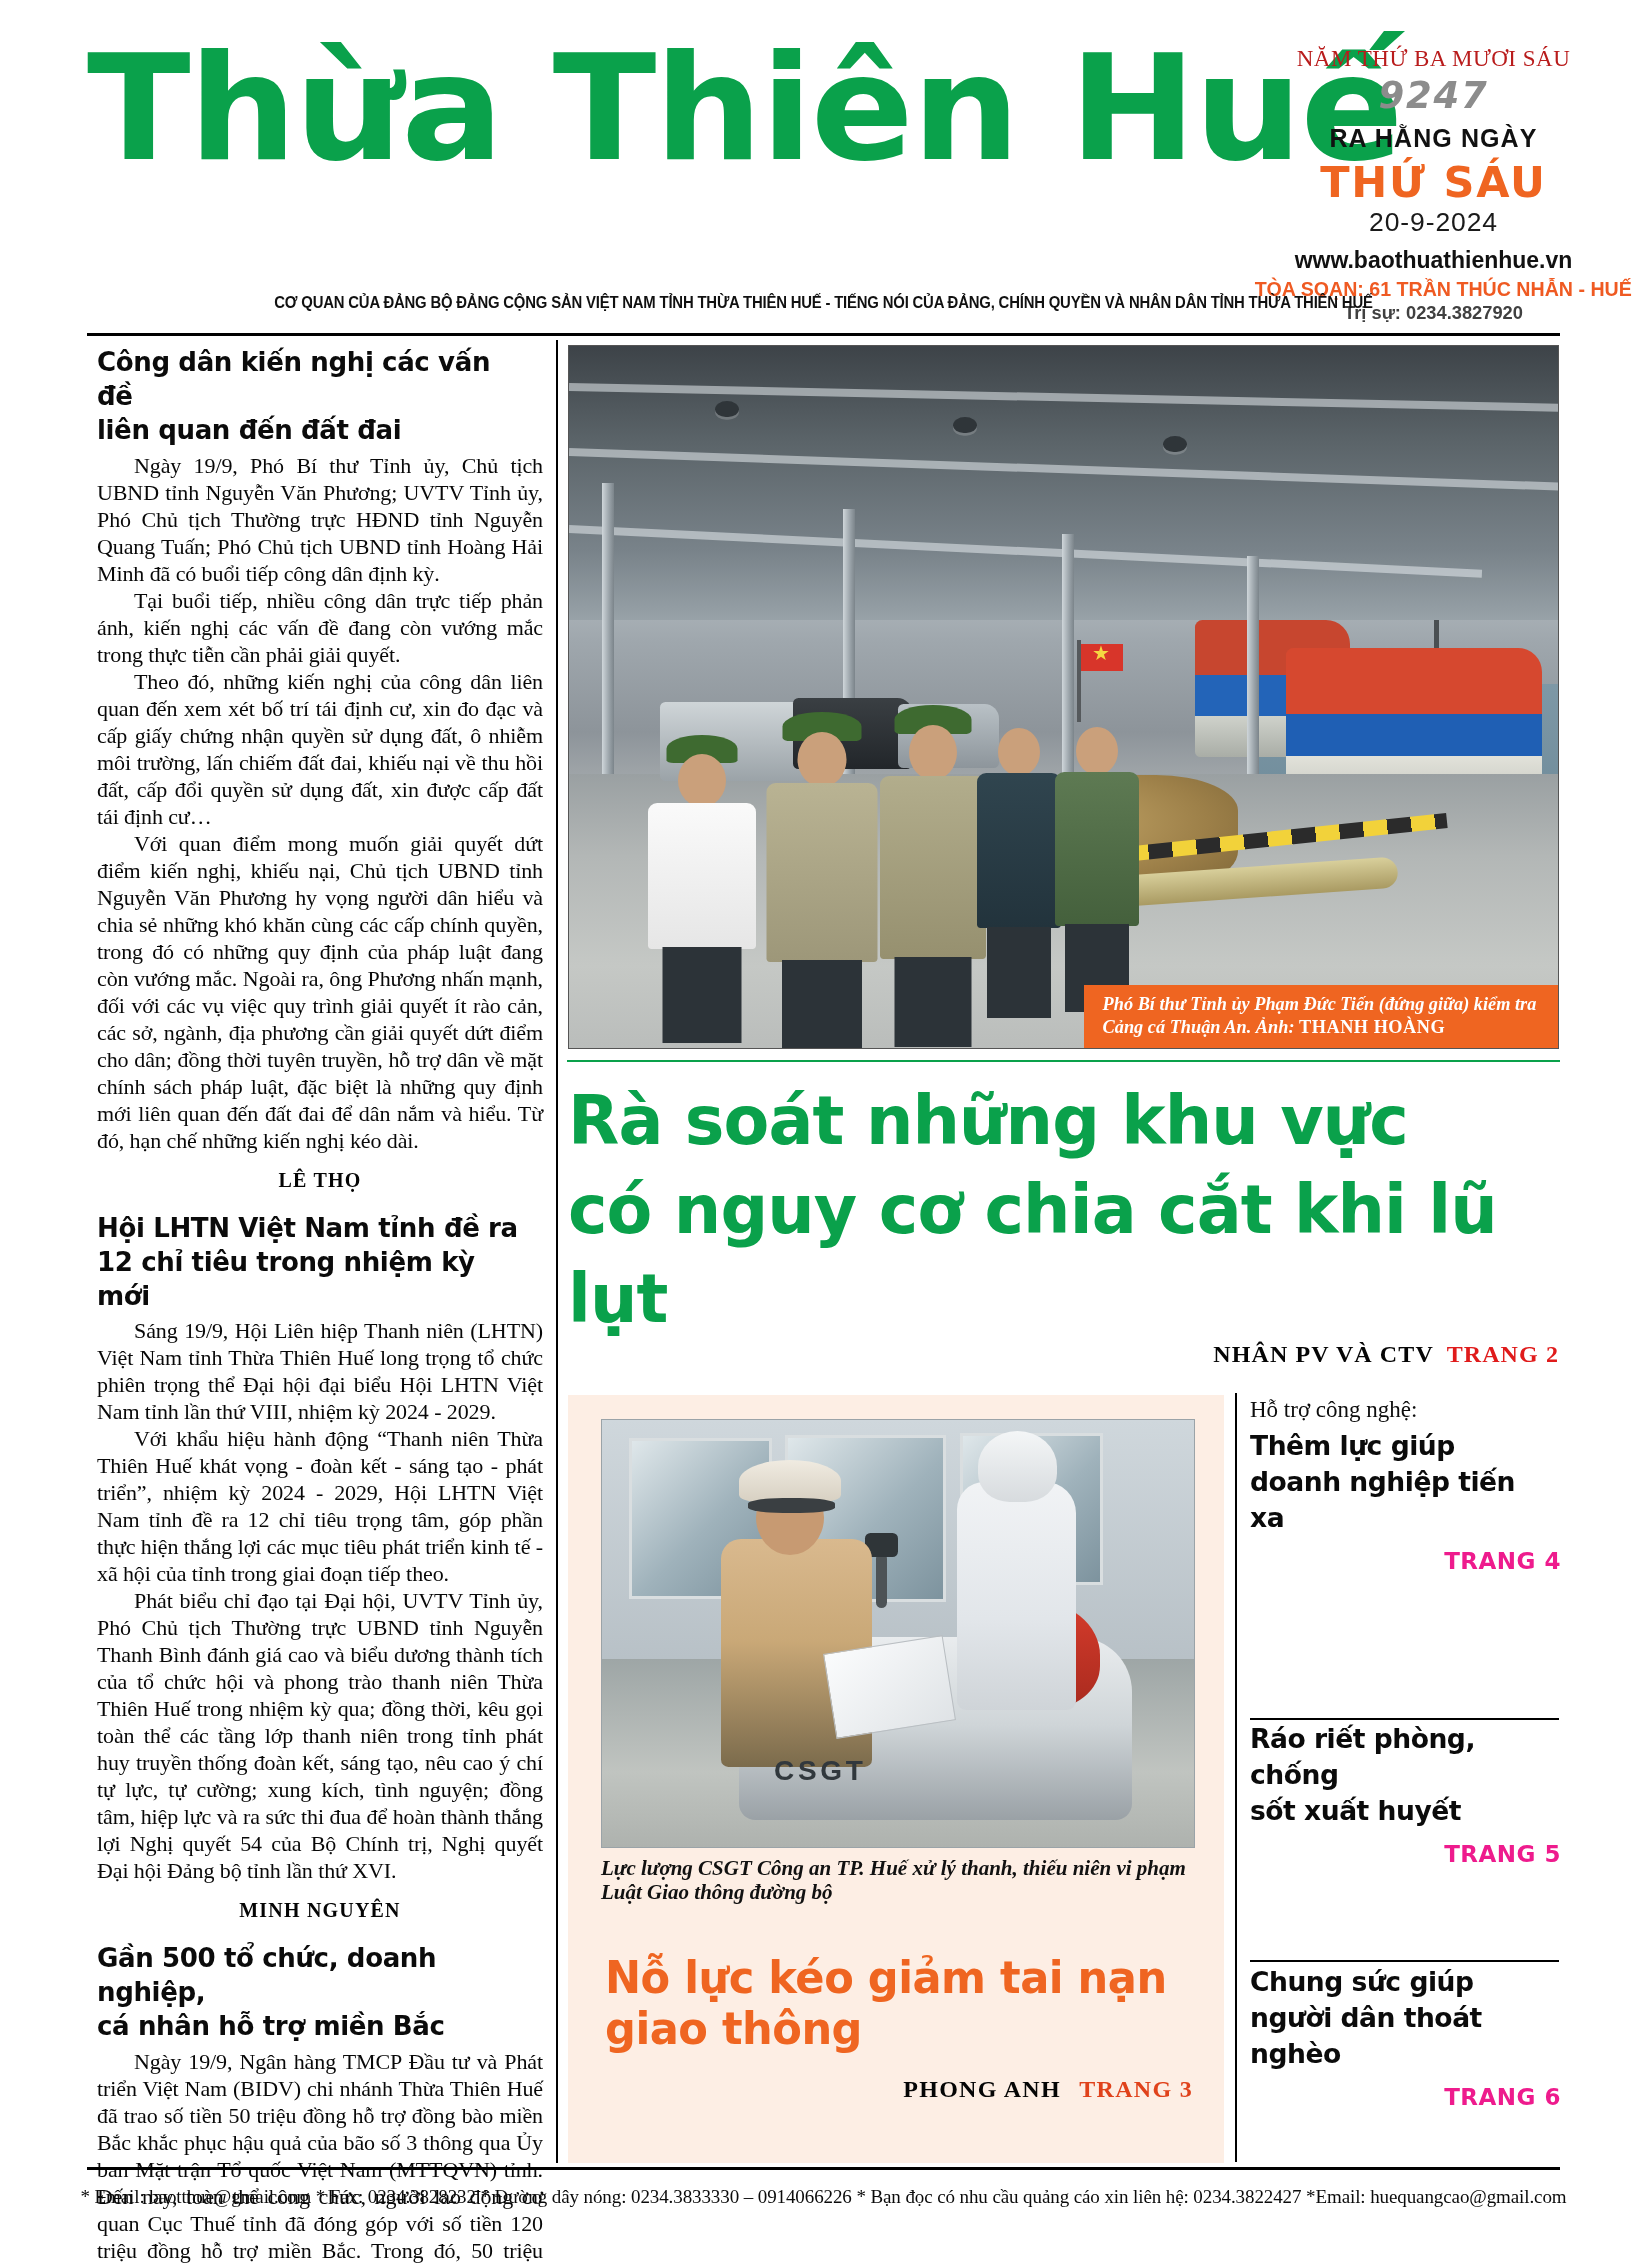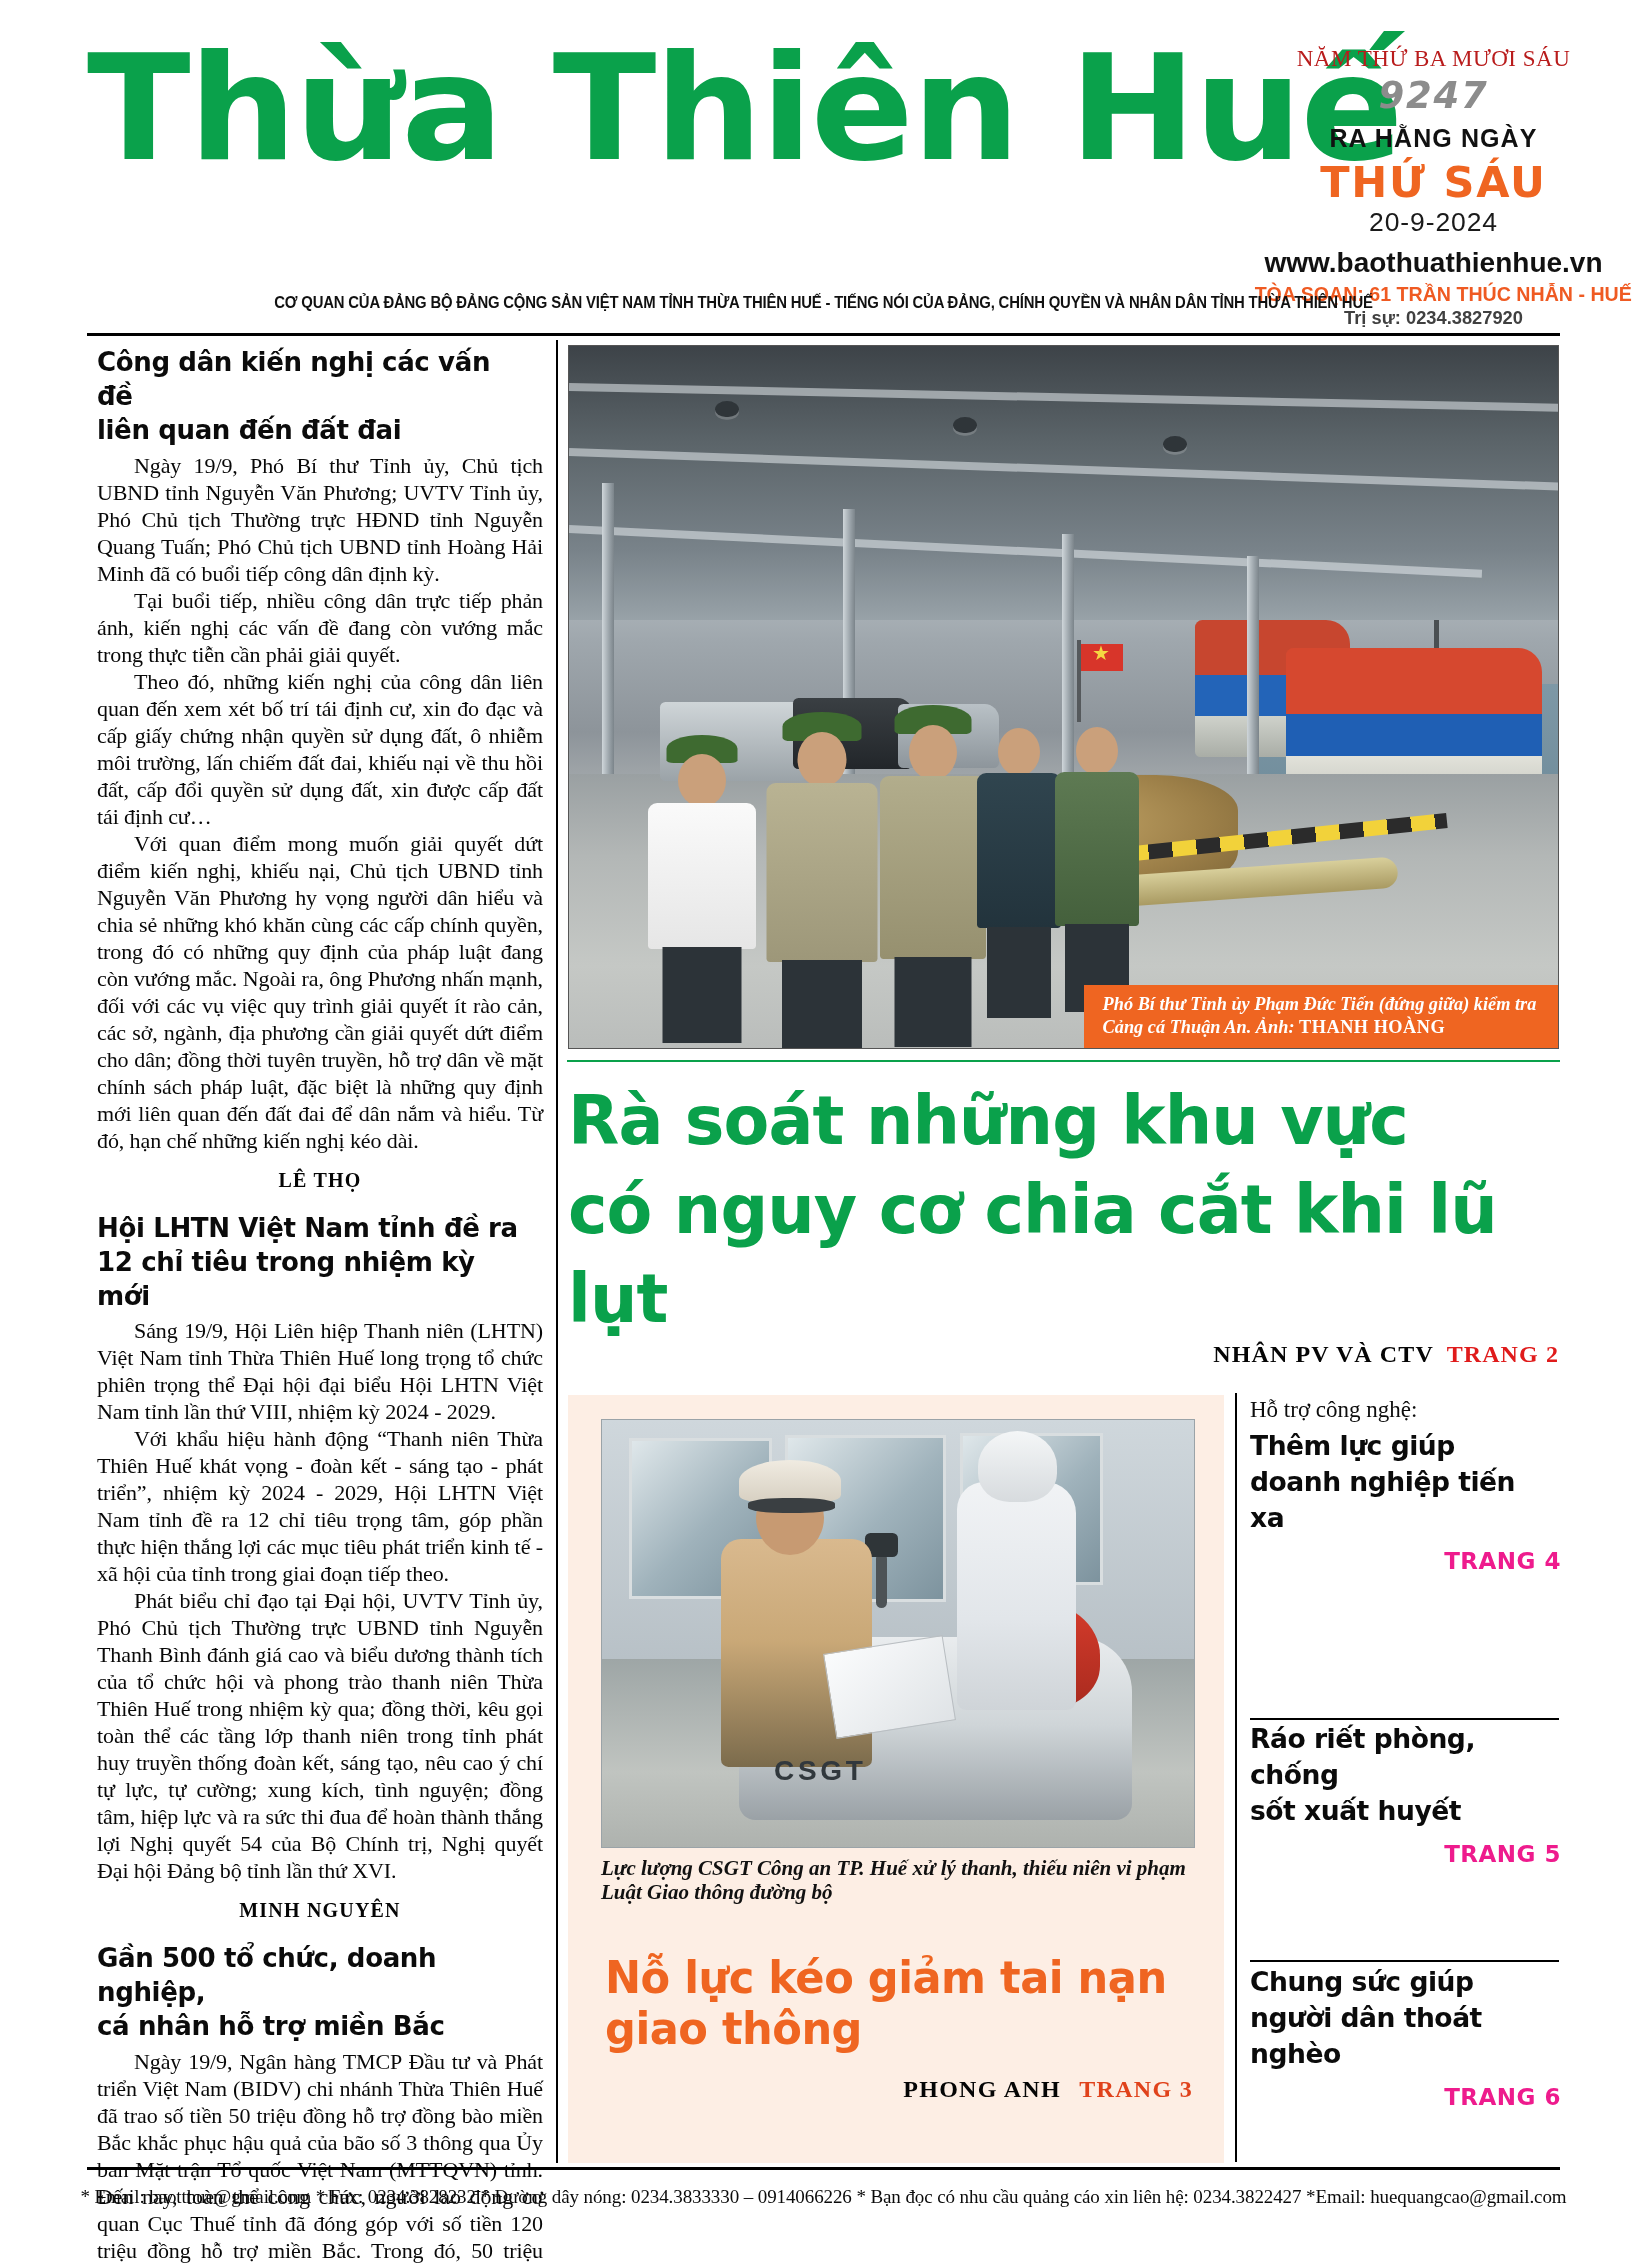--- a/index.html
+++ b/index.html
@@ -83,21 +83,21 @@
   .mr-date {
     font-family: "Liberation Sans", sans-serif;
     font-size: 26.5px;
     letter-spacing: 0.9px;
     color: #1a1a1a;
     margin-top: 1.8px;
   }
   .mr-web {
     font-family: "Liberation Sans", sans-serif;
     font-weight: bold;
-    font-size: 28px;
+    font-size: 23px;
     color: #111;
     margin-top: 8.2px;
   }
   .mr-office {
     font-family: "Liberation Sans", sans-serif;
     font-weight: bold;
     font-size: 20px;
     color: #ef5a22;
     margin-top: 4.6px;
     white-space: nowrap;

